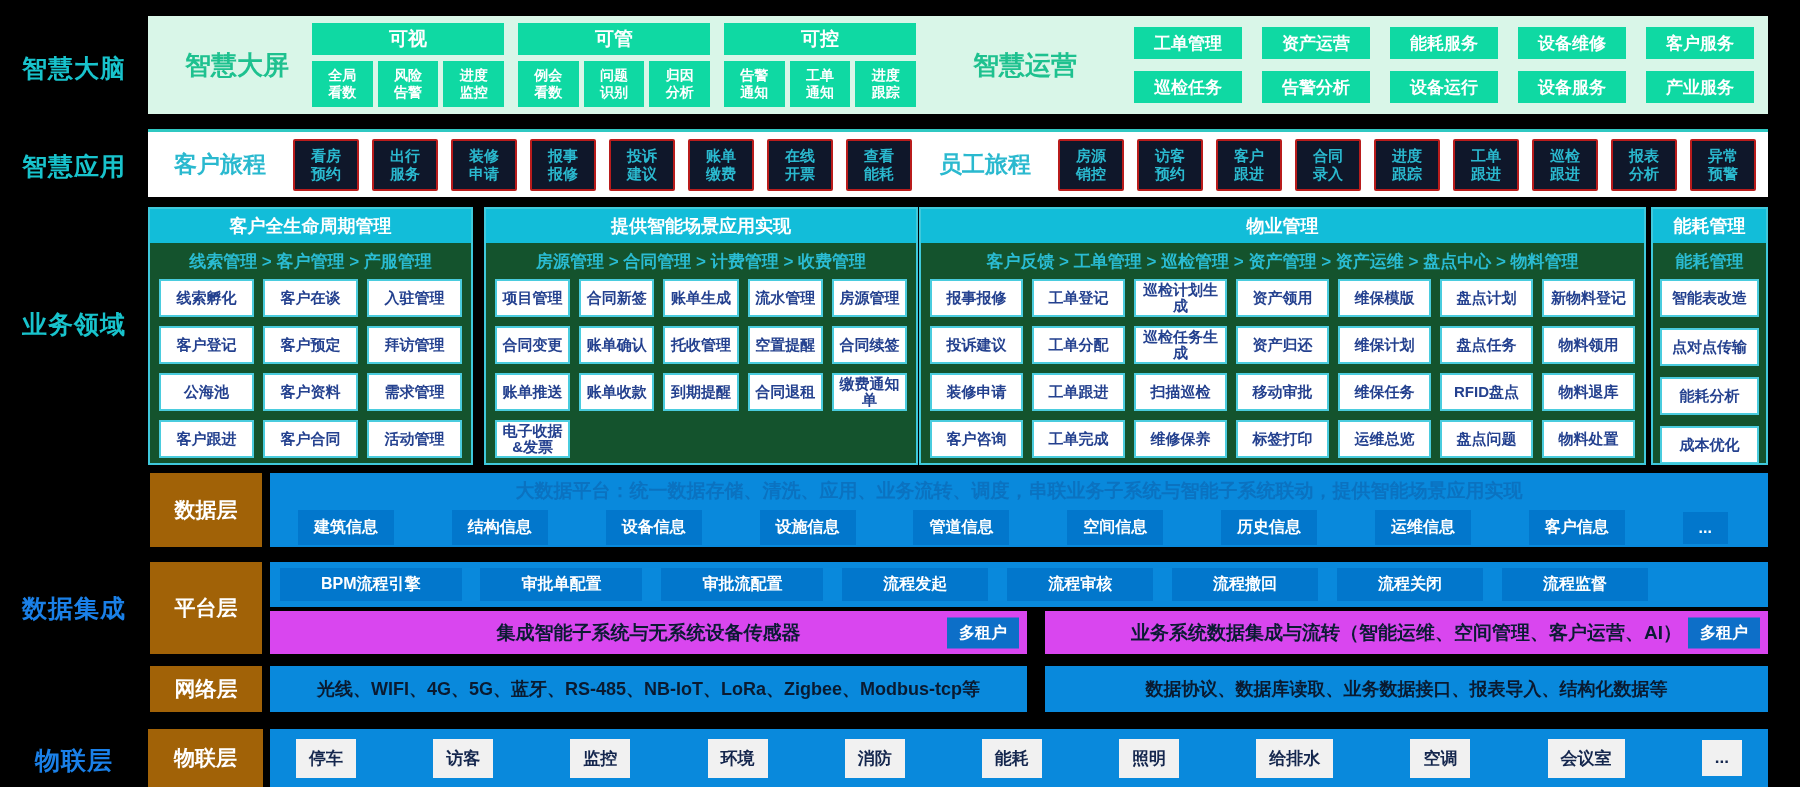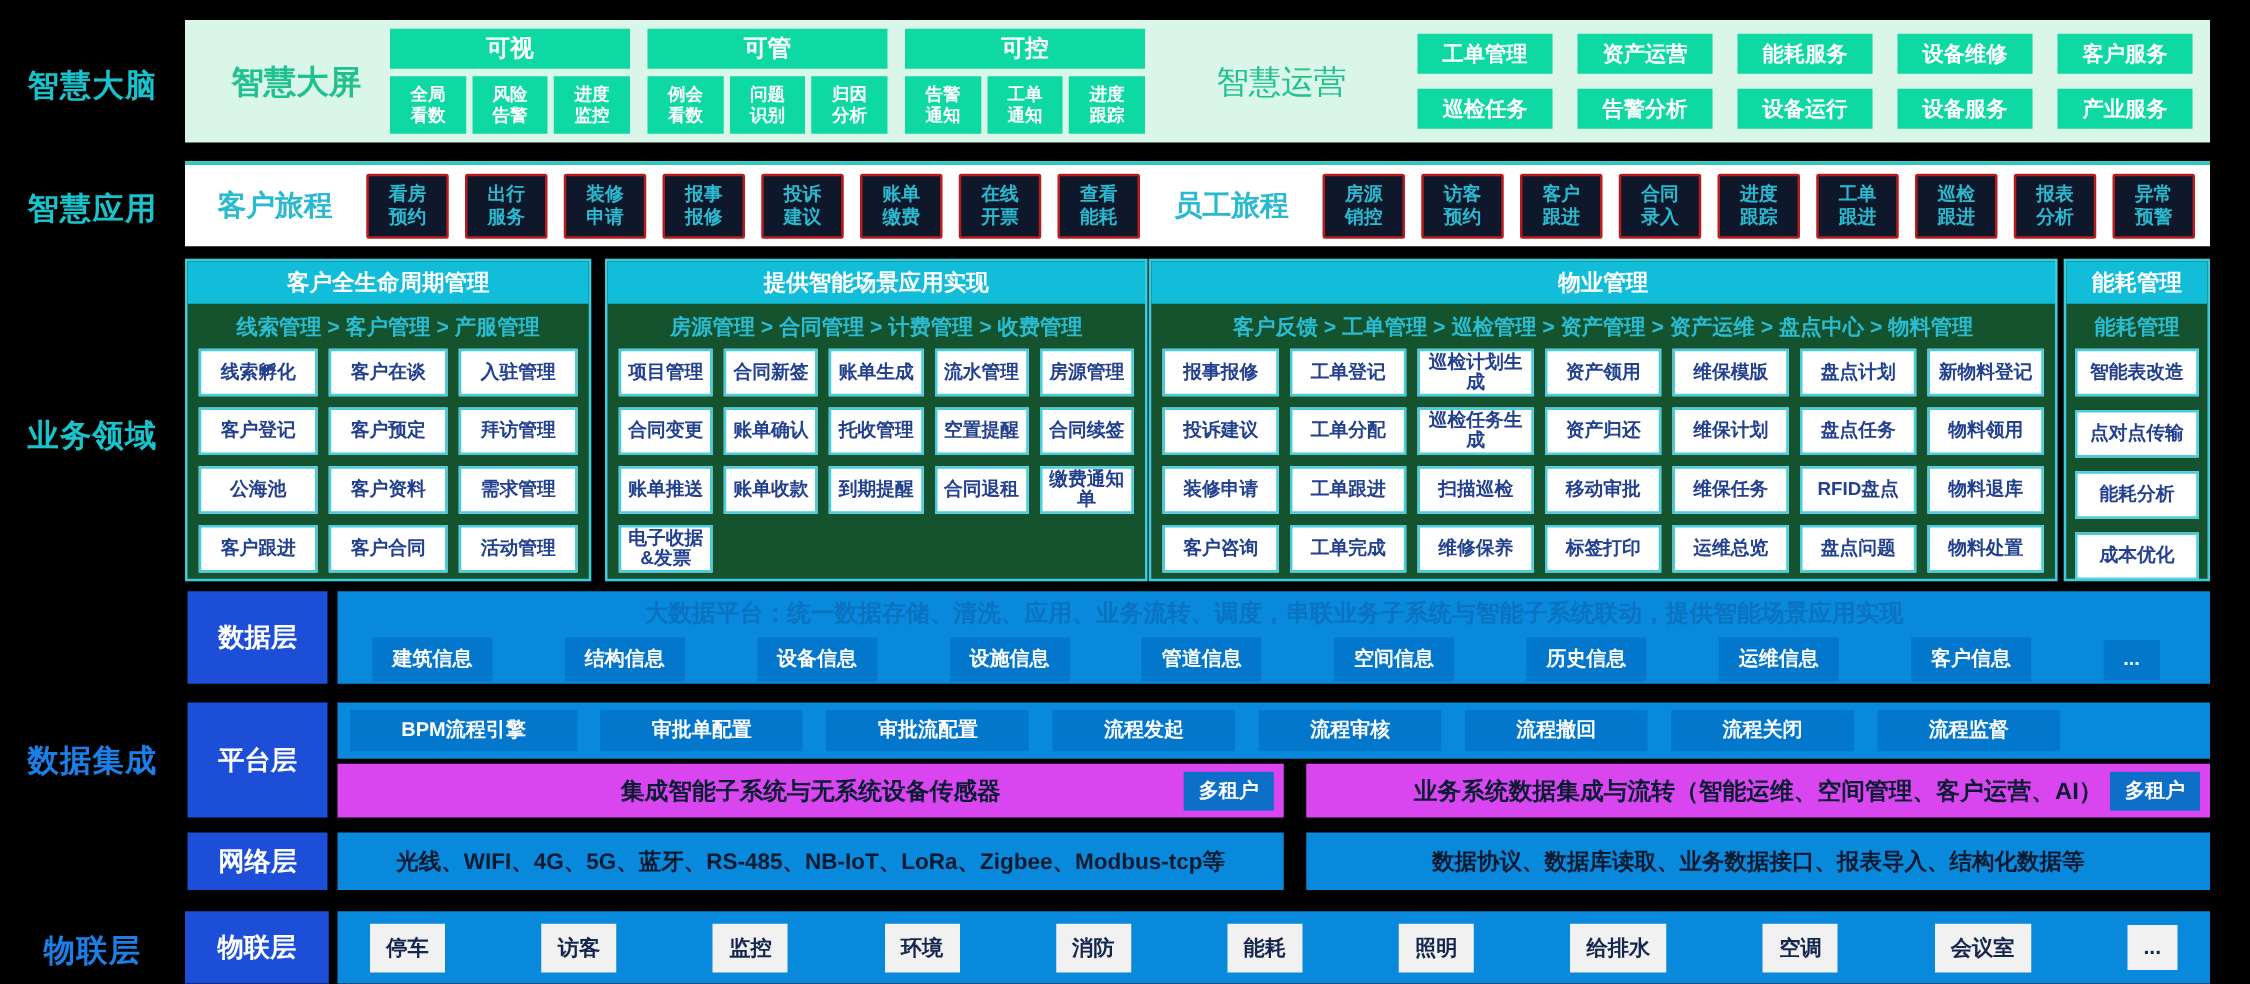--- a/index.html
+++ b/index.html
@@ -11,21 +11,21 @@
   .side-label.blue { color:#1a80e8; }
 
   
   .row-screen { position:absolute; left:148px; top:16px; width:1620px; height:98px; background:#d9f6e8; display:flex; align-items:center; padding:0 14px; }
   .ss-label { flex:none; width:150px; text-align:center; font-size:26px; font-weight:bold; color:#1ec18f; }
   .ss-groups { flex:none; display:flex; gap:14px; }
   .ss-group { width:192px; }
   .ss-header { height:32px; background:#0fd9a3; color:#fff; font-size:19px; font-weight:bold; display:flex; align-items:center; justify-content:center; margin-bottom:6px; }
   .ss-row { display:flex; gap:5px; }
   .ss-btn { flex:1; height:46px; background:#0fd9a3; color:#fff; font-size:14px; font-weight:bold; display:flex; align-items:center; justify-content:center; text-align:center; line-height:1.2; }
-  .op-label { flex:1; text-align:center; font-size:26px; font-weight:normal; color:#1ec18f; }
+  .op-label { flex:1; text-align:center; font-size:26px; font-weight:bold; color:#1ec18f; }
   .ops { flex:none; display:flex; gap:20px; }
   .op-col { display:flex; flex-direction:column; gap:12px; width:108px; justify-content:center; }
   .op-btn { height:32px; background:#0fd9a3; color:#fff; font-size:17px; font-weight:bold; display:flex; align-items:center; justify-content:center; }
 
   
   .row-journey { position:absolute; left:148px; top:129px; width:1620px; height:68px; background:#fff; border-top:3px solid #2fc8c2; display:flex; align-items:center; justify-content:space-between; padding:0 12px; }
   .j-label { flex:none; text-align:center; font-size:23px; font-weight:bold; color:#2ab9cf; padding:0 14px; }
   .j-btn { flex:none; width:66px; height:52px; background:#0f172a; border:2px solid #b91c1c; border-radius:2px; color:#2ab9cf; font-size:15px; font-weight:bold; display:flex; align-items:center; justify-content:center; text-align:left; line-height:1.15; }
 
   
@@ -37,21 +37,21 @@
   .panel-header { height:34px; background:#12bdd9; color:#fff; font-size:18px; font-weight:bold; display:flex; align-items:center; justify-content:center; }
   .panel-bc { height:36px; color:#2abcd3; font-size:17px; font-weight:bold; display:flex; align-items:center; justify-content:center; white-space:nowrap; }
   .panel-grid { display:grid; gap:9px; padding:0 9px 9px; }
   .p1 .panel-grid { grid-template-columns:repeat(3,1fr); }
   .p2 .panel-grid { grid-template-columns:repeat(5,1fr); }
   .p3 .panel-grid { grid-template-columns:repeat(7,1fr); }
   .p4 .panel-grid { grid-template-columns:1fr; gap:11px; padding:0 7px; }
   .grid-btn { height:38px; background:#fff; border:2px solid #4accde; color:#24418f; font-size:15px; font-weight:bold; display:flex; align-items:center; justify-content:center; text-align:center; line-height:1.08; padding:1px; }
 
   
-  .layer-label { position:absolute; left:150px; width:112px; background:#1d4ed8; color:#fff; font-size:21px; font-weight:bold; display:flex; align-items:center; justify-content:center; }
+  .layer-label { position:absolute; left:150px; width:112px; background:#a16207; color:#fff; font-size:21px; font-weight:bold; display:flex; align-items:center; justify-content:center; }
 
   
   .data-bar { position:absolute; left:270px; top:473px; width:1498px; height:74px; background:#0989dc; }
   .data-title { color:#0b72c0; font-size:19px; font-weight:bold; text-align:center; margin-top:5px; white-space:nowrap; }
   .data-chips { display:flex; justify-content:space-between; align-items:center; padding:6px 40px 0 28px; }
   .chip-dark { background:#0277cc; color:#fff; font-size:16px; font-weight:bold; padding:7px 16px; white-space:nowrap; }
 
   
   .bpm-bar { position:absolute; left:270px; top:562px; width:1498px; height:45px; background:#0989dc; display:flex; justify-content:space-between; align-items:center; padding:0 120px 0 10px; }
   .bpm-bar .chip-dark { padding:6px 41px; }
@@ -67,21 +67,21 @@
 
   
   .iot-bar { position:absolute; left:270px; top:729px; width:1498px; height:58px; background:#0989dc; display:flex; align-items:center; justify-content:space-between; padding:0 26px; }
   .chip-light { background:#f1f1f1; color:#14264d; font-size:17px; font-weight:bold; padding:8px 13px; white-space:nowrap; }
 </style>
 </head>
 <body>
 
 <div class="side-label" style="top:52px">智慧大脑</div>
 <div class="side-label" style="top:150px">智慧应用</div>
-<div class="side-label" style="top:332px">业务领域</div>
+<div class="side-label" style="top:308px">业务领域</div>
 <div class="side-label blue" style="top:592px">数据集成</div>
 <div class="side-label blue" style="top:744px">物联层</div>
 
 <div class="row-screen">
   <div class="ss-label">智慧大屏</div>
   <div class="ss-groups">
       <div class="ss-group">
         <div class="ss-header">可视</div>
         <div class="ss-row">
           <div class="ss-btn">全局<br>看数</div>

